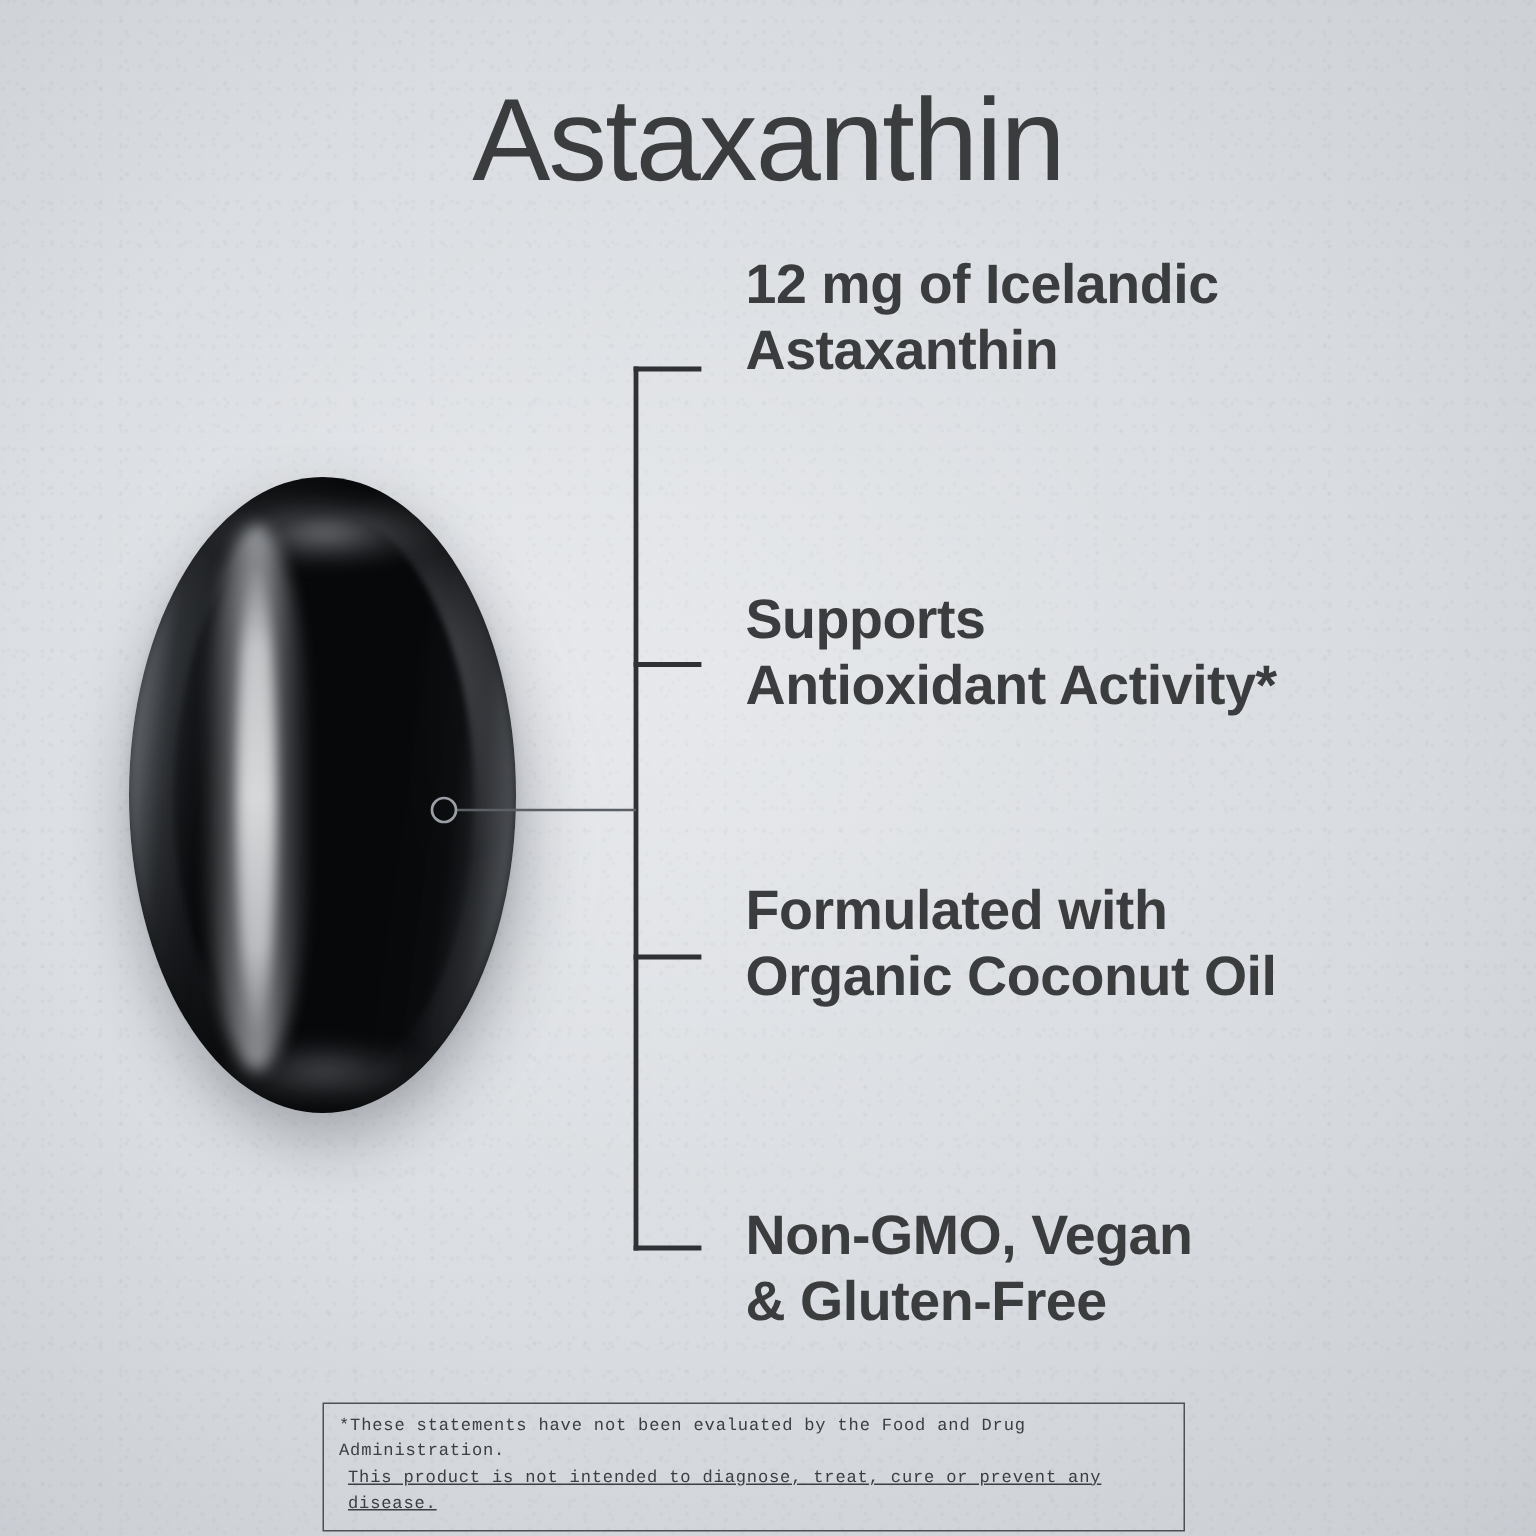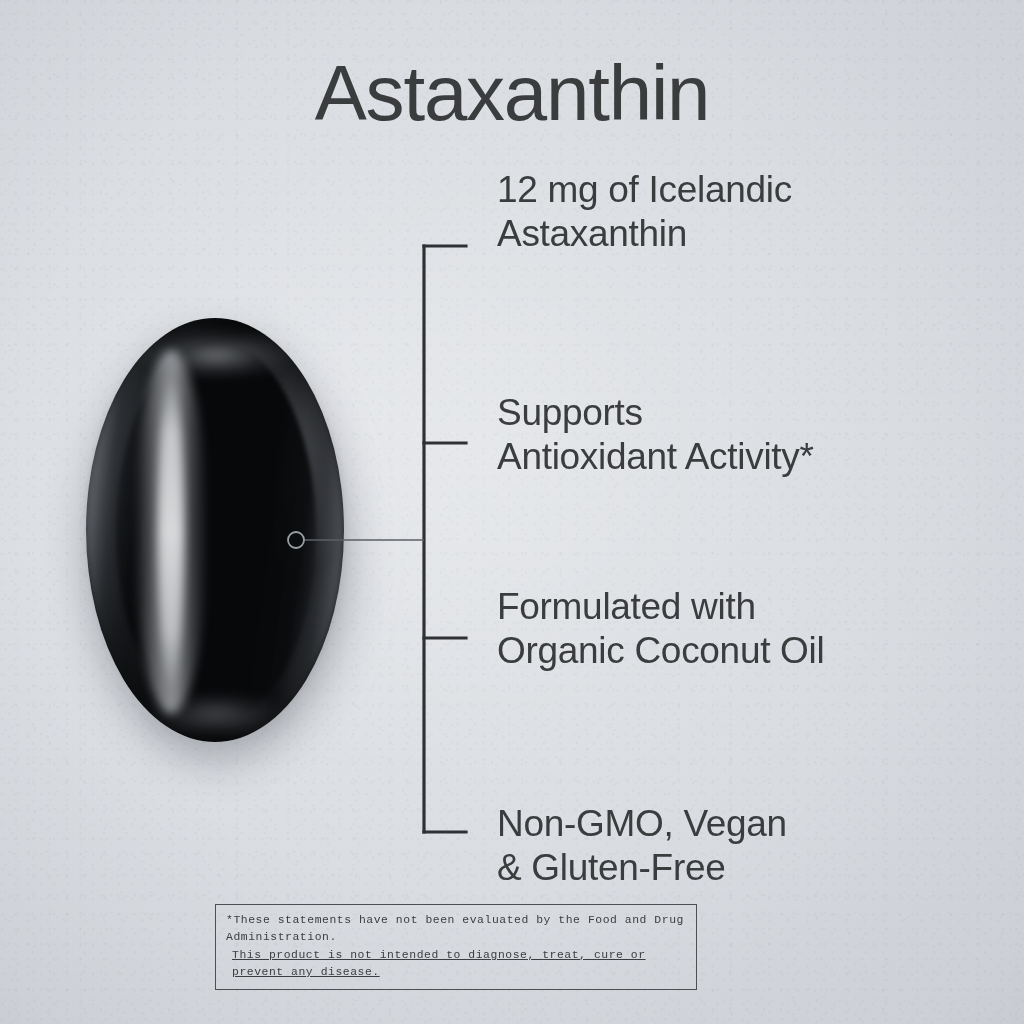--- a/index.html
+++ b/index.html
@@ -210,33 +210,33 @@
   
   .feature {
     position: absolute;
     left: 497px;
     width: 500px;
     font-size: 37px;
     line-height: 1.20;
     color: #3a3c3e;
     letter-spacing: -.3px;
   }
-  .feature .b { font-weight: 400; }
-  .feature .r { font-weight: 400; }
+  .feature .b { font-weight: 700; }
+  .feature .r { font-weight: 700; }
   #feature-0 { top: 168px; }
   #feature-1 { top: 391px; }
   #feature-2 { top: 585px; }
   #feature-3 { top: 778px; margin-top: 24px; }
 
   
   #disclaimer {
     position: absolute;
     left: 215px;
-    top: 904px;
-    width: 482px;
+    top: 935px;
+    width: 575px;
     box-sizing: border-box;
     border: 1.5px solid #4d5053;
     padding: 7px 10px 8px 10px;
     font-family: "Liberation Mono", "DejaVu Sans Mono", monospace;
     font-size: 11.4px;
     line-height: 1.52;
     letter-spacing: .55px;
     color: #3c3e41;
     text-align: left;
   }

